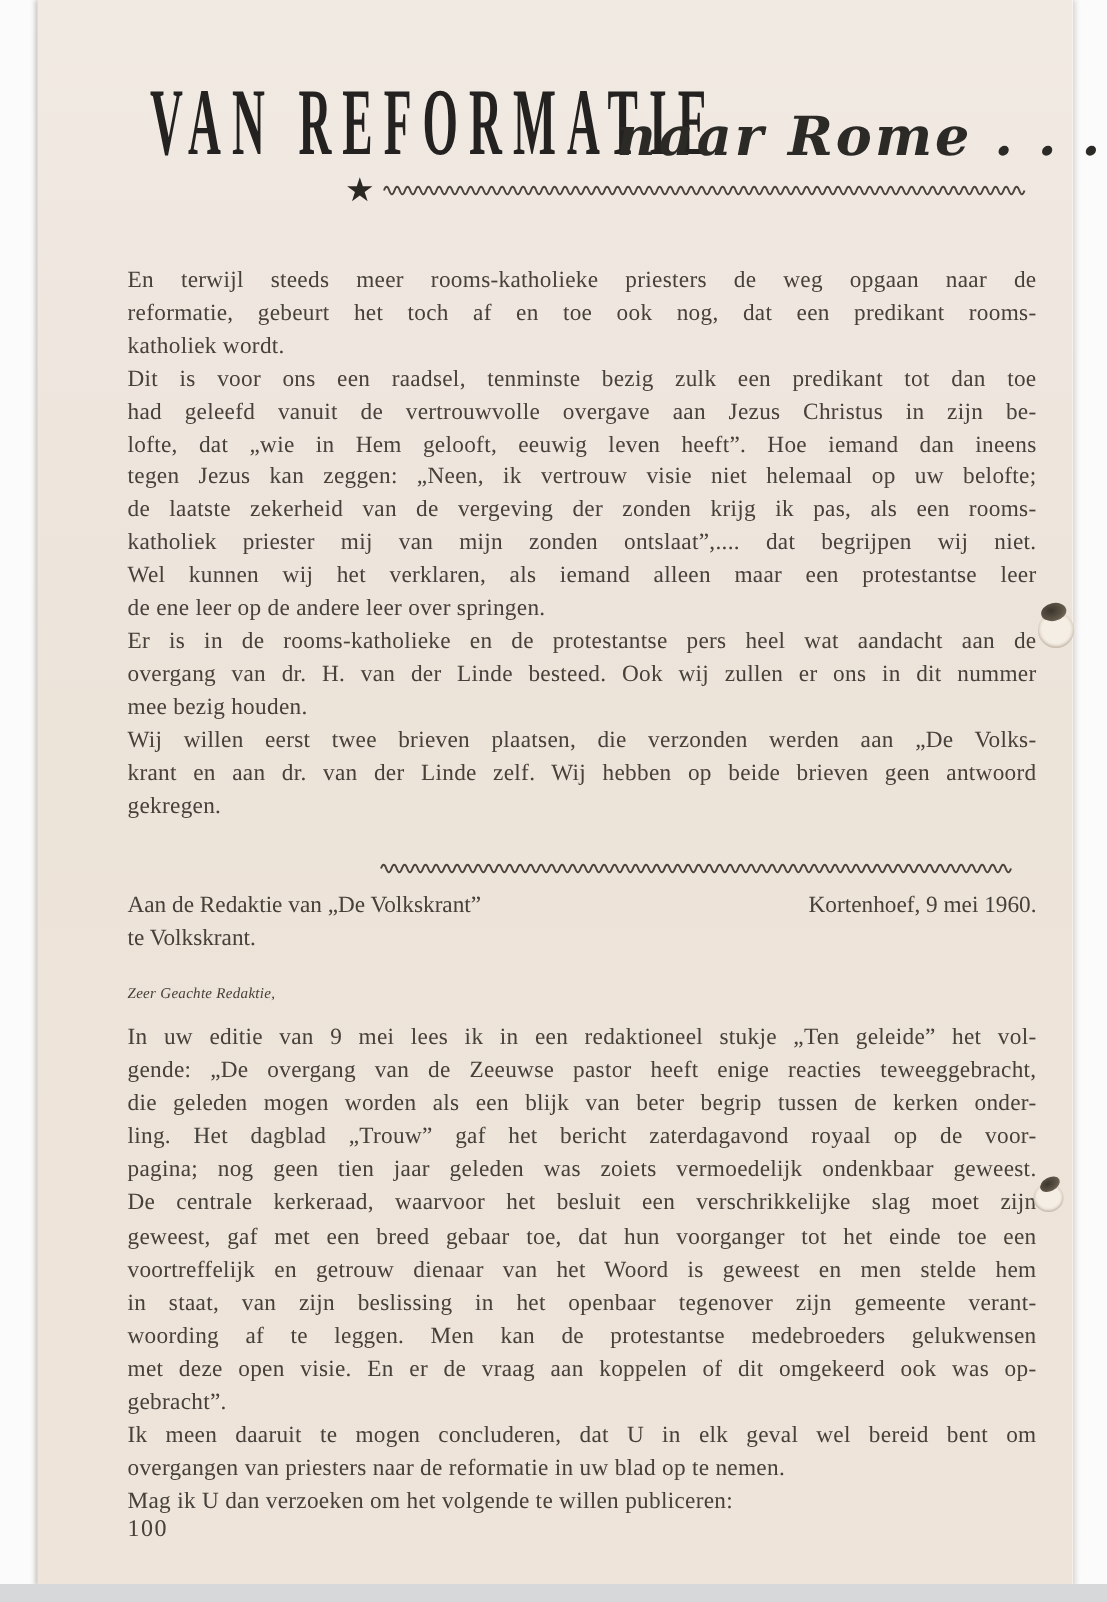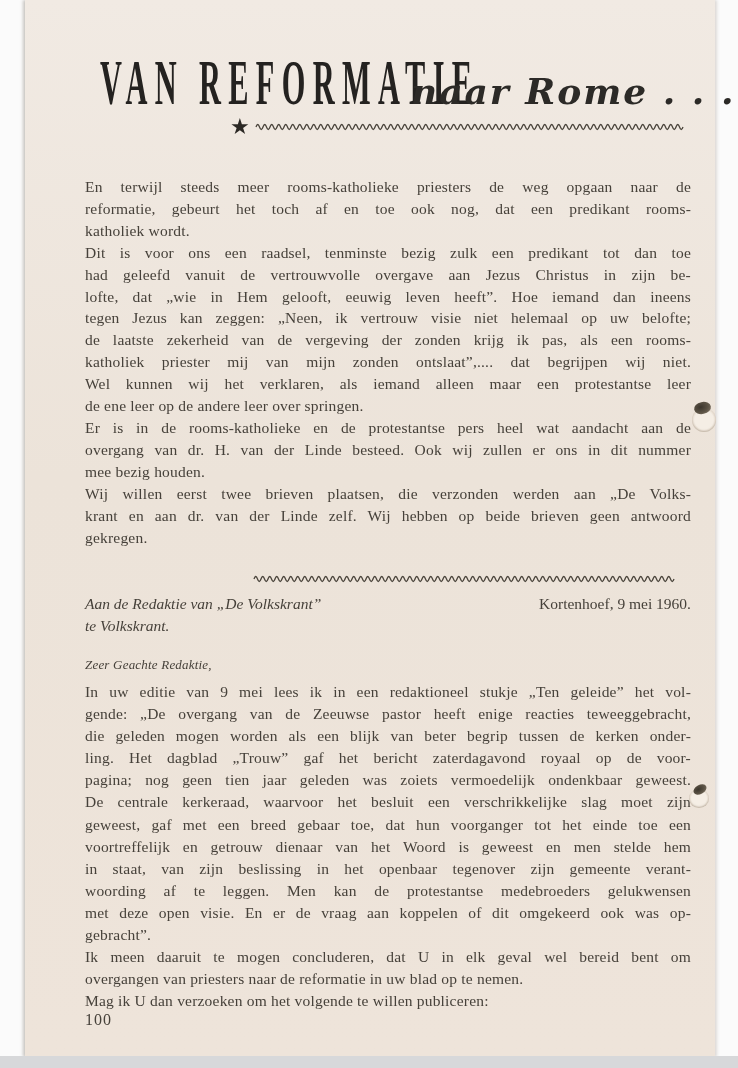--- a/index.html
+++ b/index.html
@@ -41,24 +41,24 @@
     font-size:15.5px;letter-spacing:.2px;}
   .intro{top:176px;line-height:21.9px;}
   .letter-body{top:681px;line-height:22.1px;}
   .tline{text-align:justify;text-align-last:justify;}
   .tline.end{text-align-last:left;}
   .letterhead{
     position:absolute;left:60px;top:593px;width:606px;color:#46413a;
     font-size:15.5px;line-height:22px;
   }
   .lh-row{display:flex;justify-content:space-between;}
-  .italic{font-style:italic;}
+  .italic{}
   .salutation{
     position:absolute;left:60px;top:657px;color:#46413a;
-    font-size:13px;font-style:italic;letter-spacing:.2px;
+    font-size:10px;font-style:italic;letter-spacing:.2px;
   }
   .pagenum{
     position:absolute;left:60px;top:1011px;color:#46413a;font-size:16px;letter-spacing:1px;
   }
   
   .defect{position:absolute;}
   .defect .blob{position:absolute;border-radius:50%;
     background:radial-gradient(ellipse at 40% 40%, #3b352c 0%, #5d5446 55%, #8d8172 100%);}
   .defect .halo{position:absolute;border-radius:50%;
     background:radial-gradient(circle,#f5eee5 55%,rgba(228,216,202,.9) 75%,rgba(236,227,217,0) 100%);

